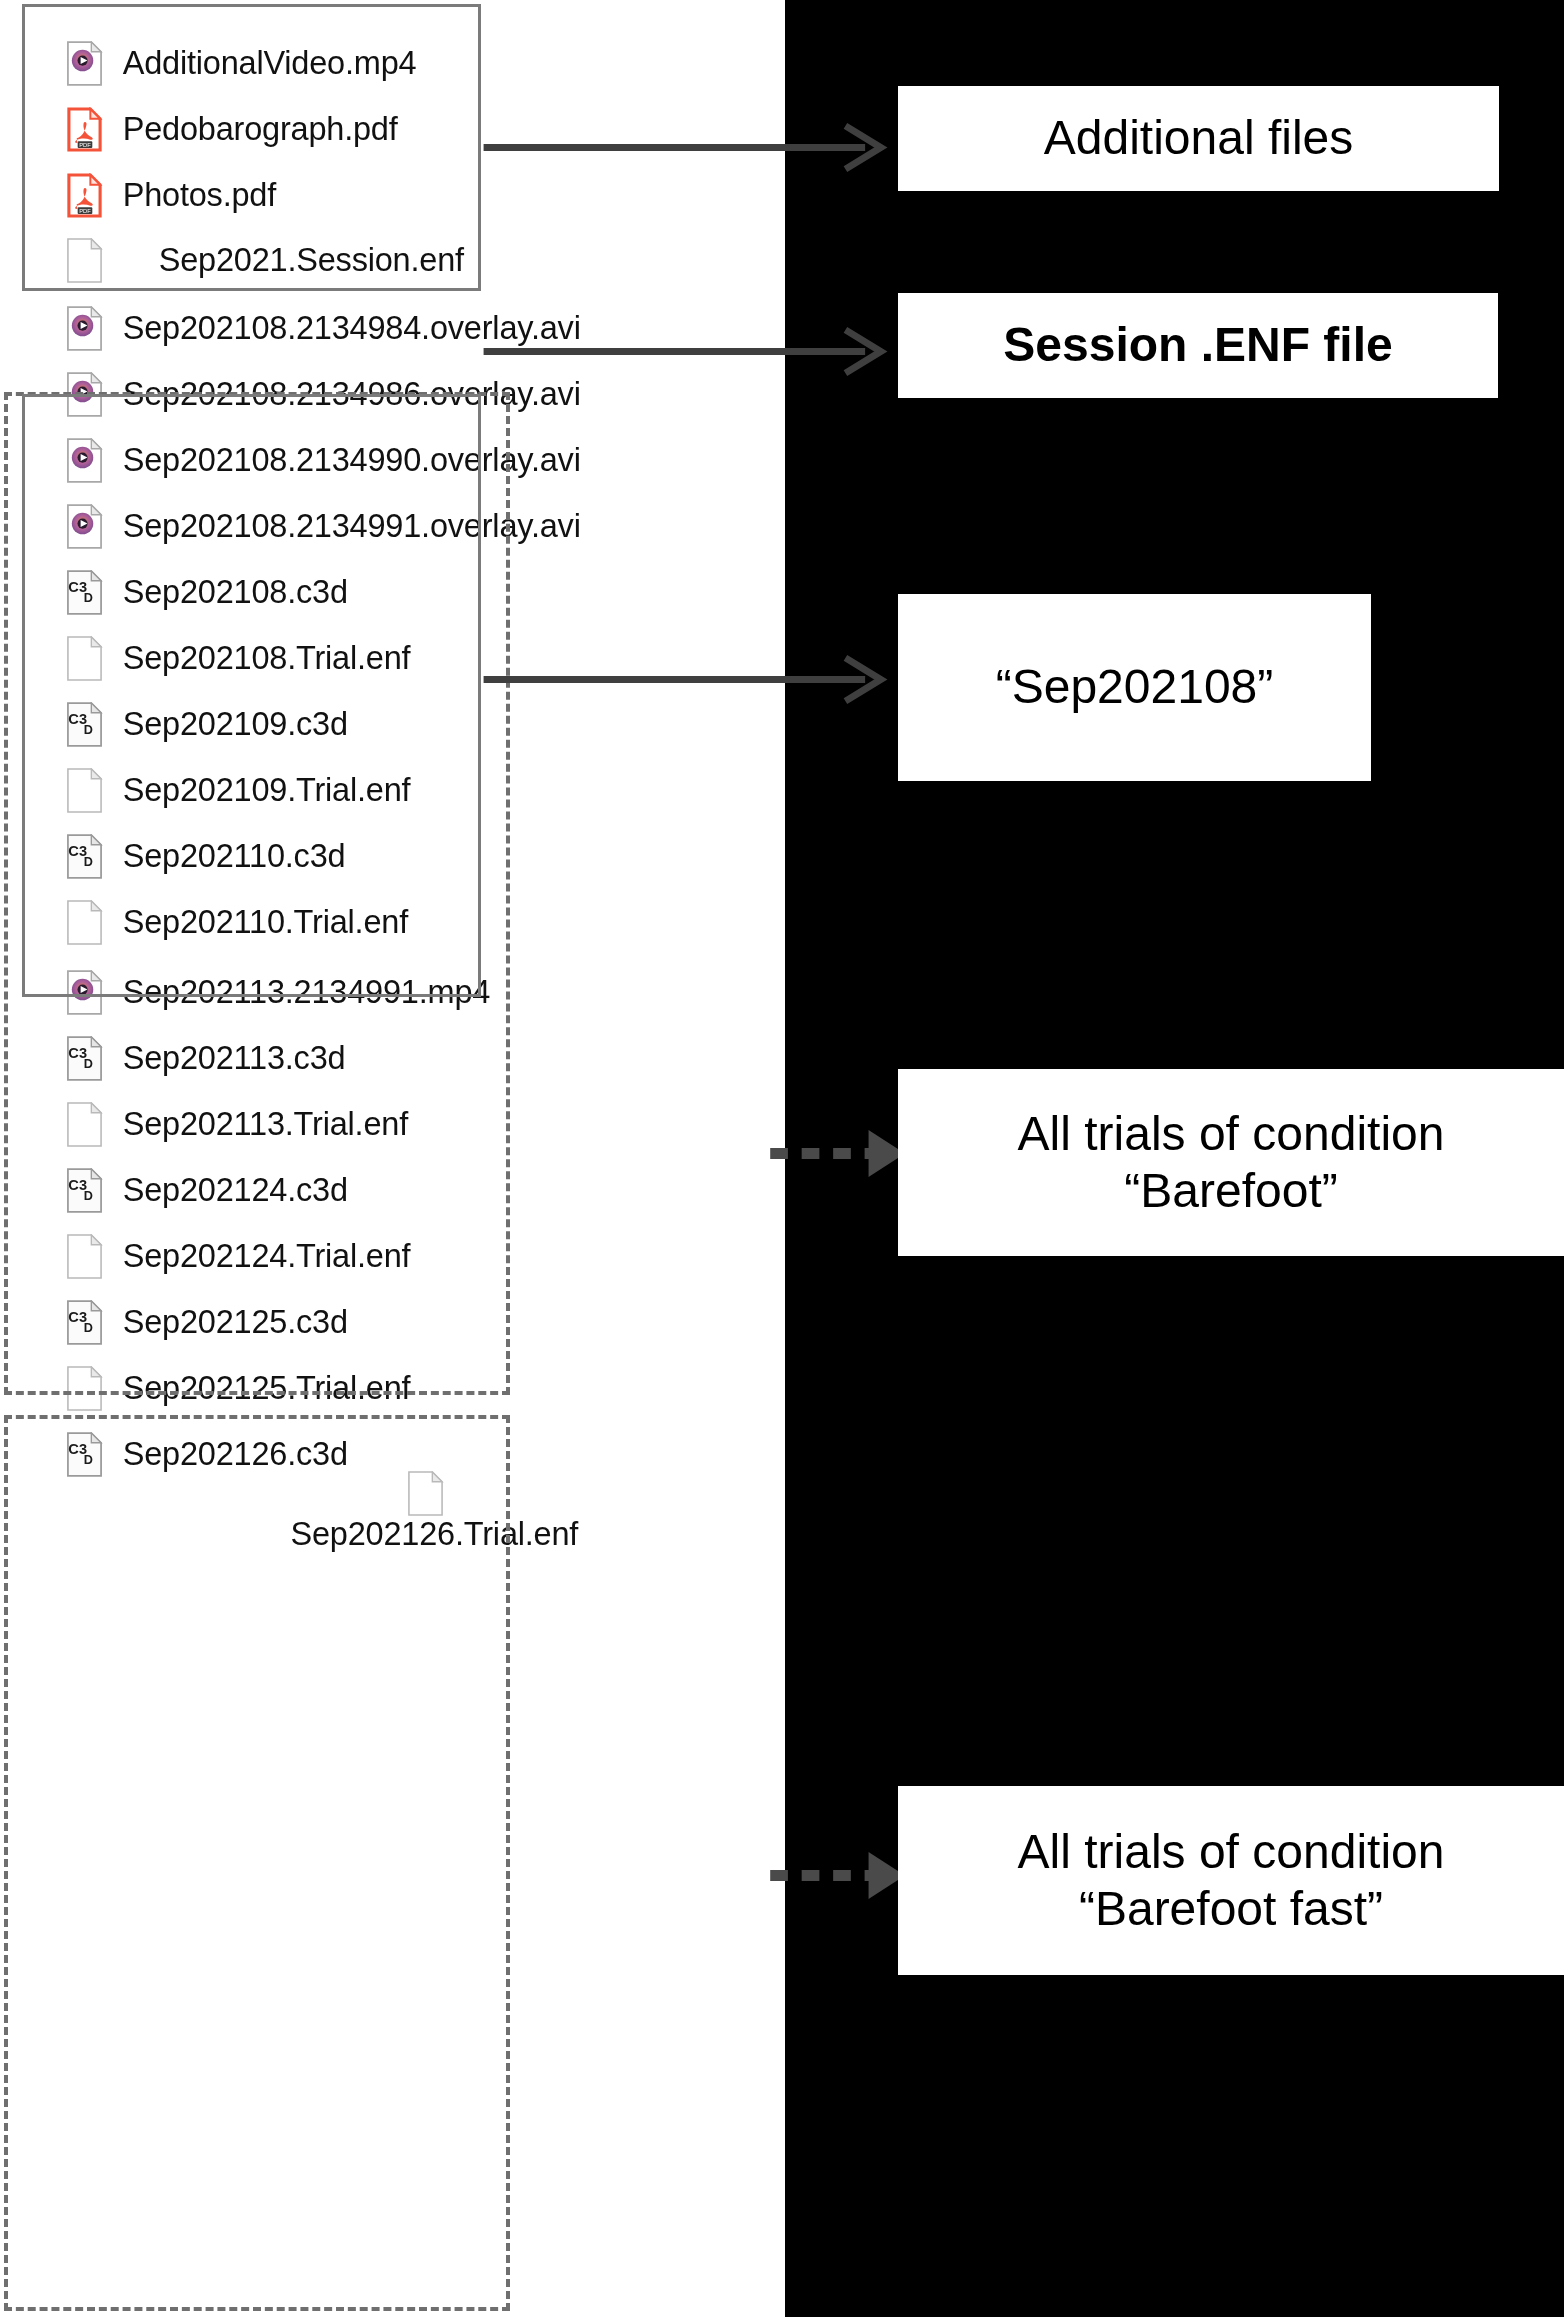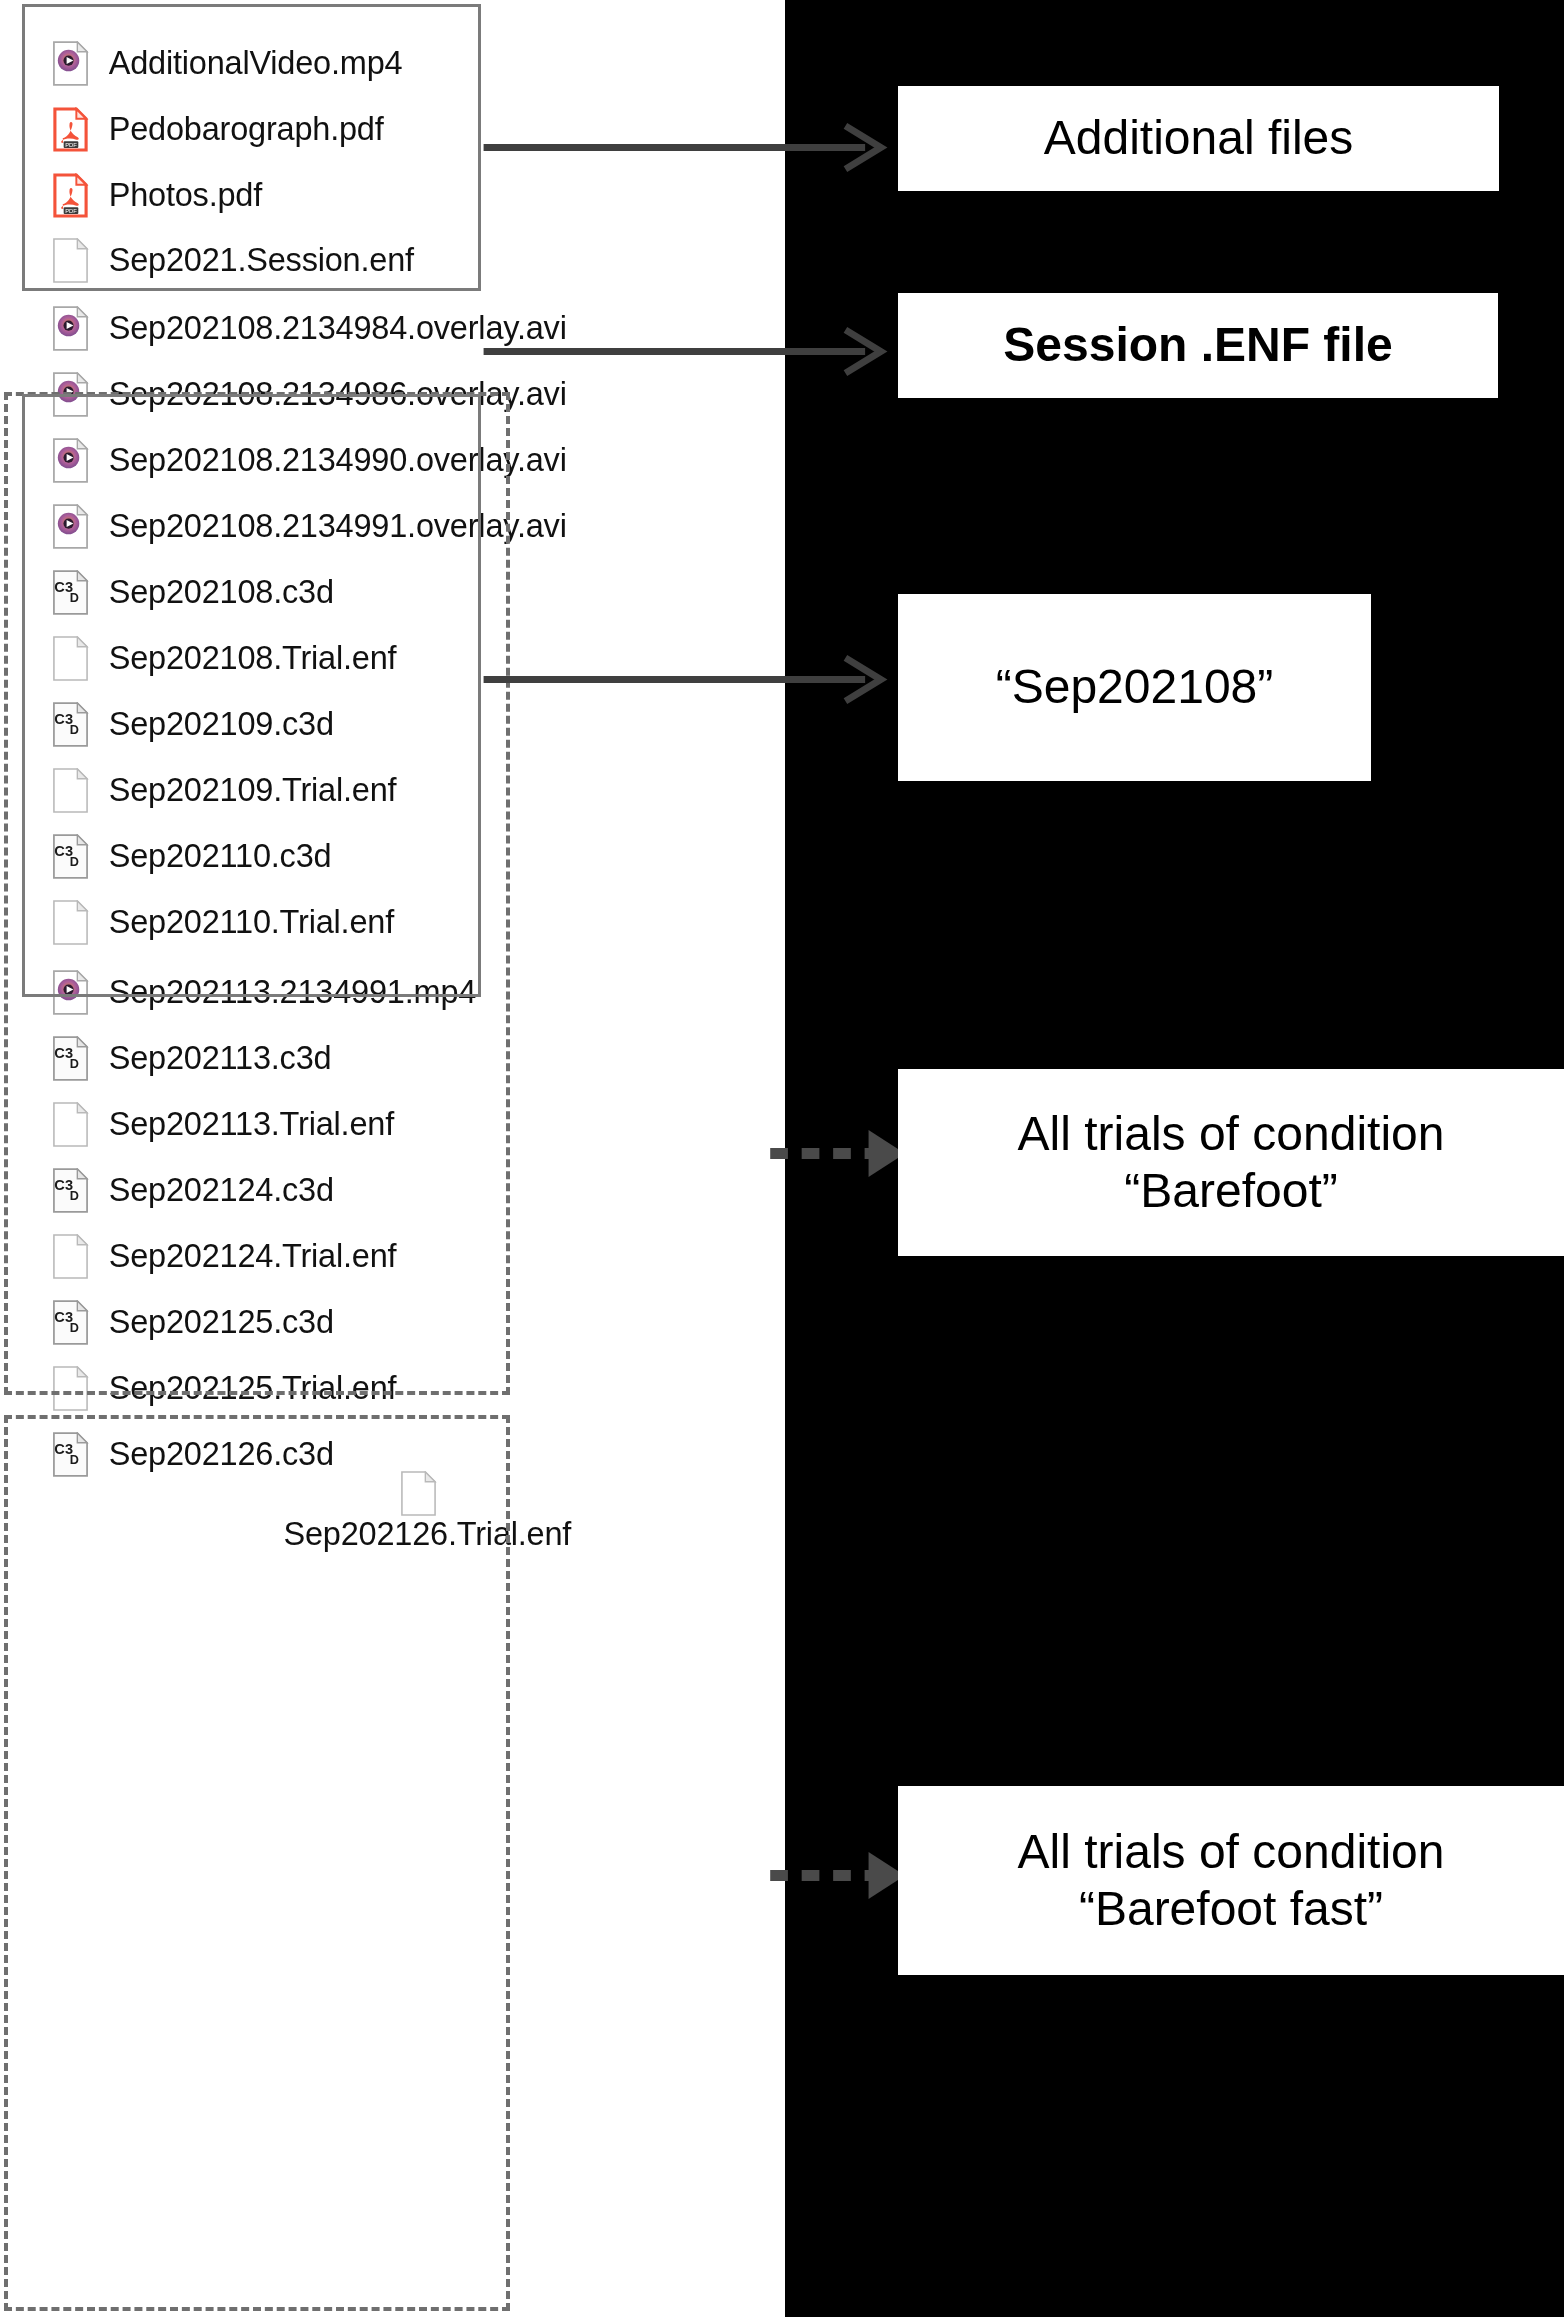--- a/index.html
+++ b/index.html
@@ -19,21 +19,21 @@
     background:#ffffff;
   }
 
   .file-row{
     position:absolute;
     left:0;
     height:99px;
     display:flex;
     align-items:center;
     box-sizing:border-box;
-    padding-left:51px;
+    padding-left:65px;
   }
   .file-name{
     font-size:32.5px;
     color:#111111;
     letter-spacing:-0.2px;
     white-space:nowrap;
     margin-left:18.7px;
     font-family:"Liberation Sans", sans-serif;
   }
 
@@ -121,21 +121,21 @@
           <svg viewBox="0 0 40 46">
             <path d="M4 2 h22 l10 10 v32 h-32 z" fill="#ffffff" stroke="#f4533a" stroke-width="3.2"></path>
             <path d="M26 2 l10 10 h-10 z" fill="#ffe2dd" stroke="#f4533a" stroke-width="2"></path>
             <path d="M12 32 c6 -2 9 -8 10 -14 c0.6 -3 -2.6 -3.6 -3 -0.6 c-0.8 5.6 3 11 8 13.2 c2.6 1.2 1.4 3.6 -1 2.8 c-5 -1.6 -11 -1.4 -14.6 0.8 c-2 1.2 -0.6 3.4 1.2 2.2 z" fill="#f4533a"></path>
             <rect x="13" y="35" width="15" height="7" rx="1" fill="#3b3b3b"></rect>
             <text x="20.5" y="41" font-size="6" fill="#ffffff" text-anchor="middle" font-family="sans-serif">PDF</text>
           </svg>
         </span>
         <span class="file-name">Photos.pdf</span>
       </div>
-      <div class="file-row" style="top: 211px; width: 655px;">
+      <div class="file-row" style="top: 211px; width: 655px; gap: 36px;">
         <span class="icon">
           <svg viewBox="0 0 40 46">
             <path d="M3 1 h24 l10 10 v34 h-34 z" fill="#ffffff" stroke="#b9b9b9" stroke-width="1.6"></path>
             <path d="M27 1 l10 10 h-10 z" fill="#e9e9e9" stroke="#b9b9b9" stroke-width="1.4"></path>
           </svg>
         </span>
         <span class="file-name">Sep2021.Session.enf</span>
       </div>
       <div class="file-row" style="top: 279px; width: 785px;">
         <span class="icon">

